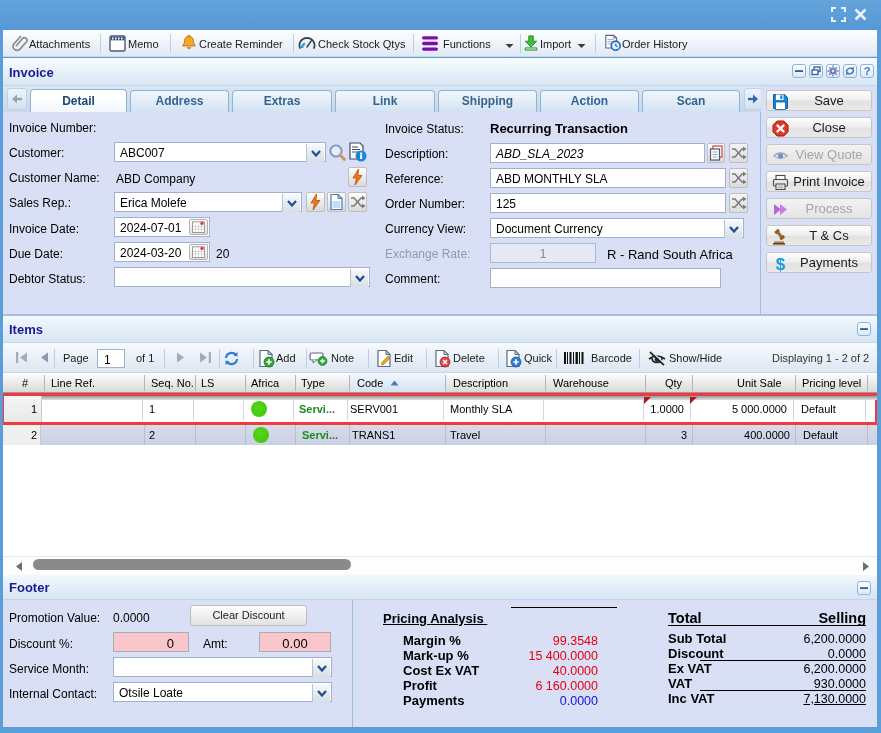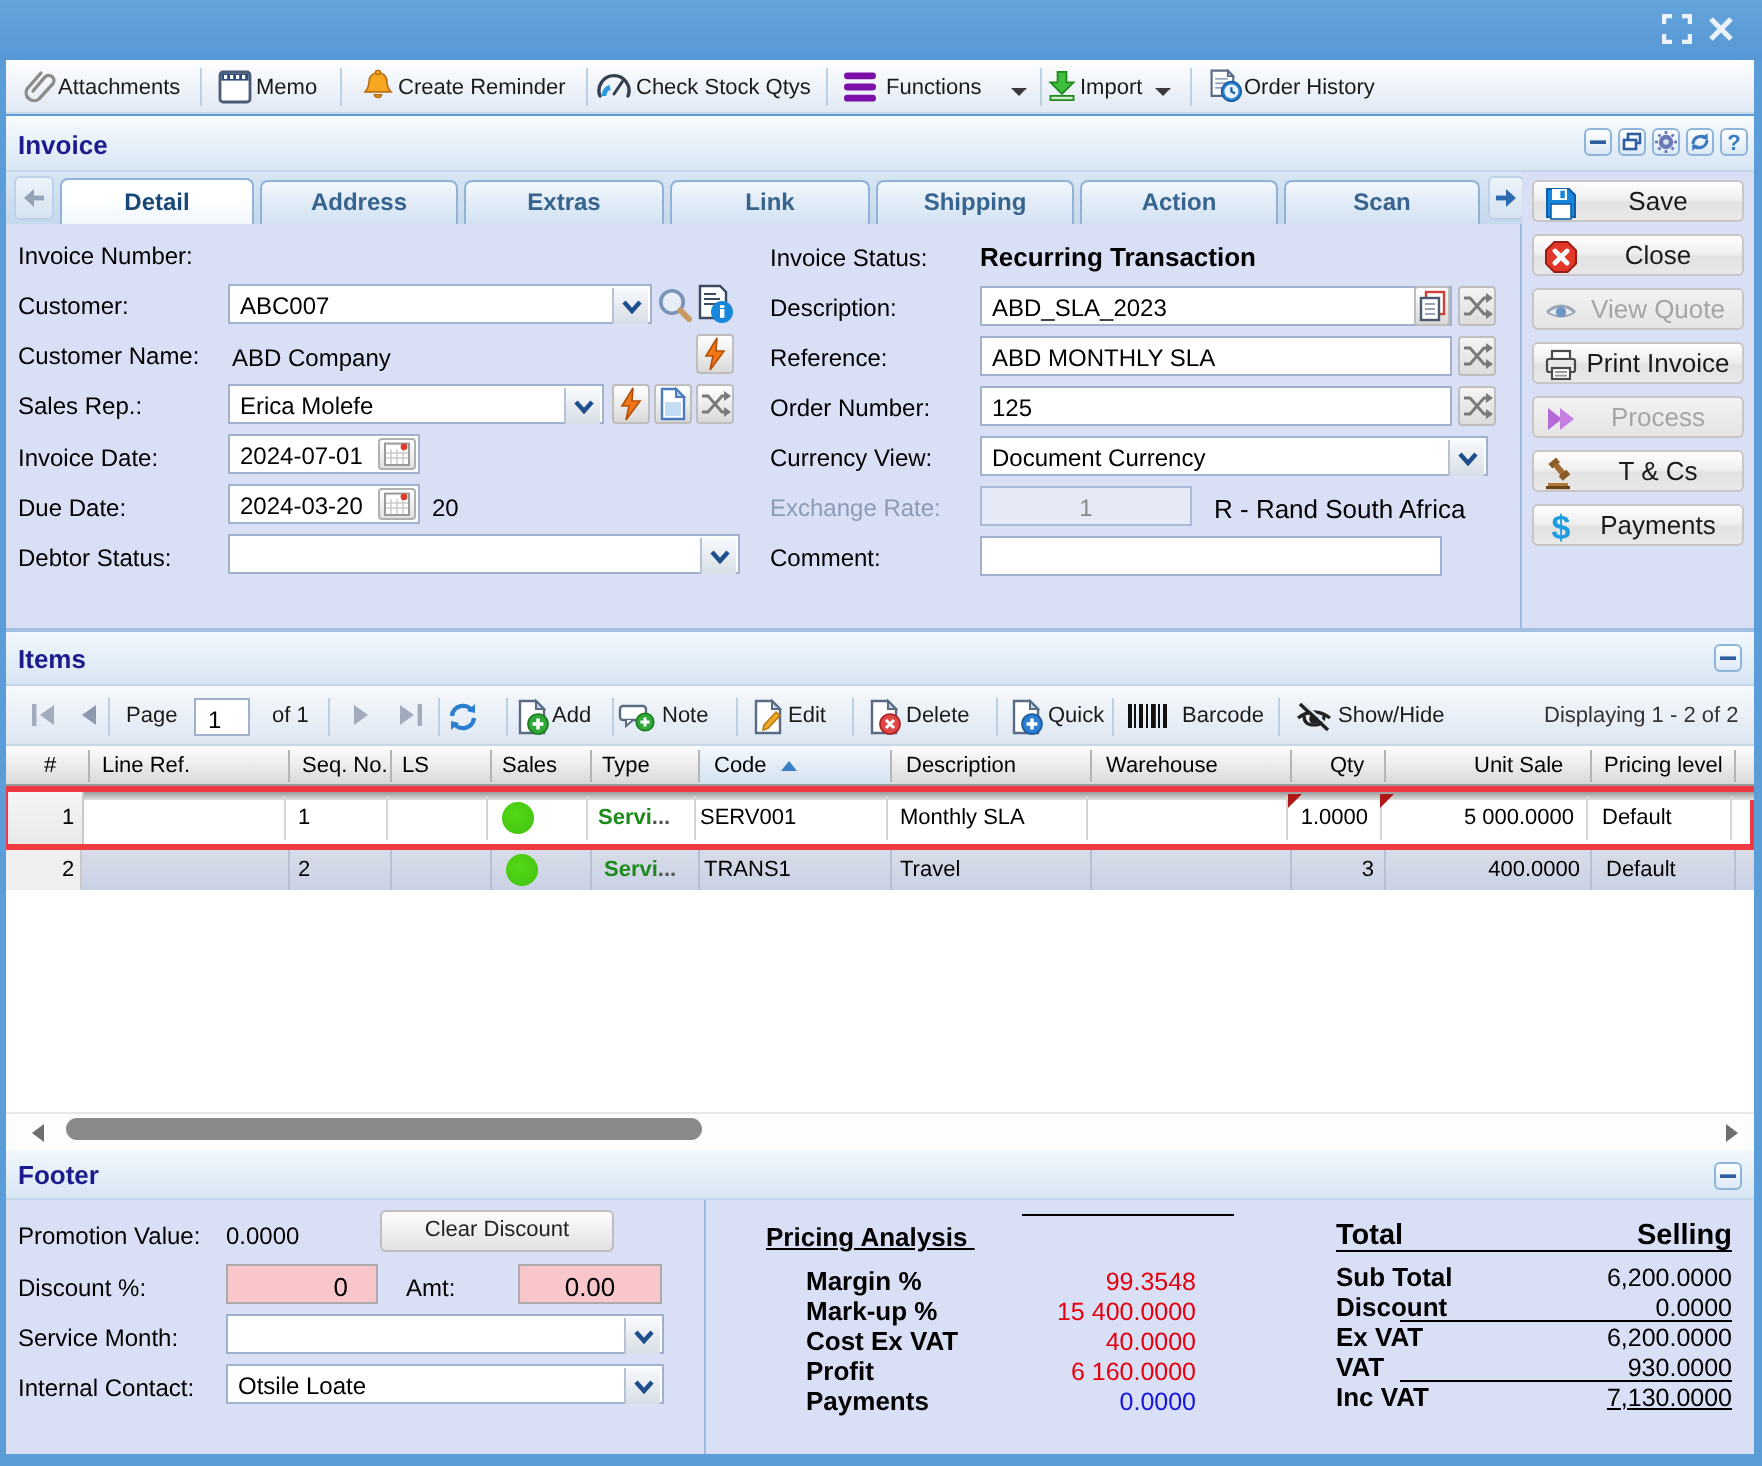--- a/index.html
+++ b/index.html
@@ -293,21 +293,21 @@
     <span class="lblr" style="top:10px">Invoice Status:</span>
     <span class="lblr" style="top:35px">Description:</span>
     <span class="lblr" style="top:60px">Reference:</span>
     <span class="lblr" style="top:85px">Order Number:</span>
     <span class="lblr" style="top:110px">Currency View:</span>
     <span class="lblr" style="top:135px;color:#8C9BB5;">Exchange Rate:</span>
     <span class="lblr" style="top:160px">Comment:</span>
 
     <span class="abs bold" style="left:487px;top:9px;font-size:13px;">Recurring Transaction</span>
 
-    <div class="fld" style="left:487px;top:31px;width:236px;">ABD_SLA_2023</div>
+    <div class="fld" style="left:487px;top:31px;width:215px;font-style:italic;">ABD_SLA_2023</div>
     <div class="sbtn" style="left:704px;top:31px;width:18px;"><svg width="16" height="18" viewBox="0 0 16 18">
           <rect x="5" y="2" width="9" height="11" fill="#fff" stroke="#D04038" stroke-width="1.2"></rect>
           <rect x="2.5" y="5" width="9" height="11" fill="#fff" stroke="#4A5A70" stroke-width="1.2"></rect>
           <g stroke="#8A9AB0" stroke-width="0.9">
             <line x1="4.5" y1="8" x2="9.5" y2="8"></line>
             <line x1="4.5" y1="10.5" x2="9.5" y2="10.5"></line>
             <line x1="4.5" y1="13" x2="9.5" y2="13"></line>
           </g>
         </svg></div>
     <div class="sbtn" style="left:726px;top:31px;background:linear-gradient(#F4F4F4,#DCDCDC);"><svg width="17" height="18" viewBox="0 0 17 18">
@@ -503,21 +503,21 @@
     </svg>
     <span class="tbtxt" style="left:666px;top:9px">Show/Hide</span>
     <span class="tbtxt" style="left:769px;top:9px;color:#333;">Displaying 1 - 2 of 2</span>
   </div>
   <div class="abs" id="grid">
     <div id="ghead">
       <span class="gh" style="left:19px;">#</span>
       <span class="gh" style="left:48px;">Line Ref.</span>
       <span class="gh" style="left:148px;">Seq. No.</span>
       <span class="gh" style="left:198px;">LS</span>
-      <span class="gh" style="left:248px;">Sales</span>
+      <span class="gh" style="left:248px;">Africa</span>
       <span class="gh" style="left:298px;">Type</span>
       <div class="abs" style="left:347px;top:0;width:95px;height:19px;background:linear-gradient(#F3F8FD,#D4E2F0);"></div>
       <span class="gh" style="left:354px;">Code</span>
       <svg class="abs" style="left:387px;top:7px" width="9" height="6" viewBox="0 0 9 6">
           <path d="M4.5 0.5 L8.5 5.5 L0.5 5.5 Z" fill="#3A80C8"></path>
         </svg>
       <span class="gh" style="left:450px;">Description</span>
       <span class="gh" style="left:550px;">Warehouse</span>
       <span class="gh" style="left:662px;">Qty</span>
       <span class="gh" style="left:734px;">Unit Sale</span>

